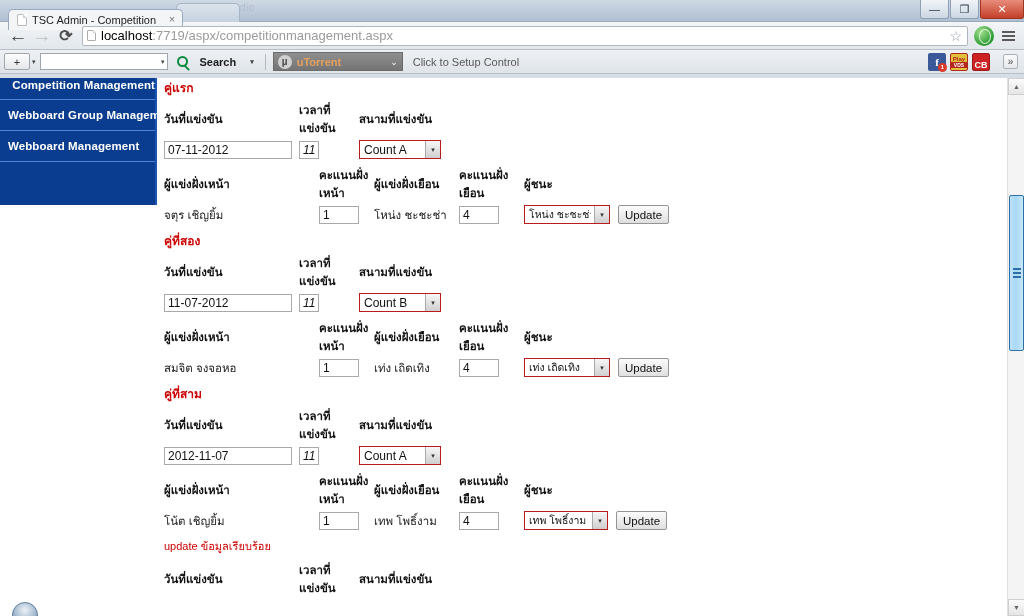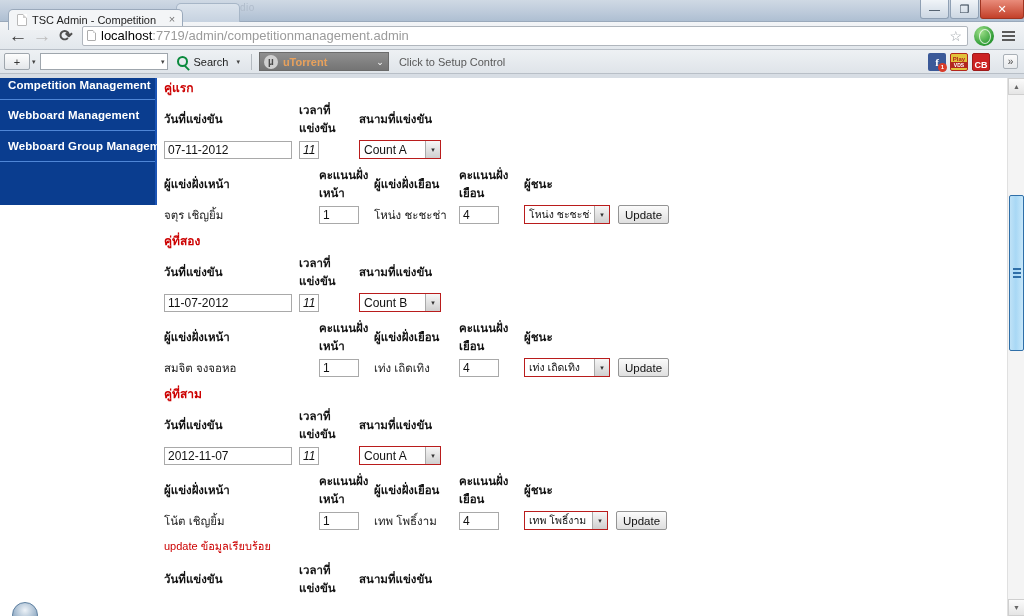--- a/index.html
+++ b/index.html
@@ -190,22 +190,22 @@
   .tbcaret { font-size: 7px; color: #444; margin: 0 4px 0 2px; }
   .tbsearchbox {
     width: 128px; height: 17px;
     background: #fff;
     border: 1px solid #9fa6ad;
     display: flex; align-items: center; justify-content: flex-end;
     padding-right: 2px; flex: none;
   }
   .tbsearchbox .c { font-size: 7px; color: #444; }
   .searchlabel {
-    display: flex; align-items: center; gap: 6px;
-    margin-left: 9px; font-size: 11px; font-weight: normal; color: #1c1c1c;
+    display: flex; align-items: center; gap: 12px;
+    margin-left: 9px; font-size: 11px; font-weight: bold; color: #1c1c1c;
     flex: none;
   }
   .magnifier {
     width: 11px; height: 11px;
     border: 2px solid #0a8a3c;
     border-radius: 50%;
     position: relative;
   }
   .magnifier:after {
     content: "";
@@ -280,21 +280,21 @@
     height: 31px;
     display: flex; align-items: center;
     padding-left: 8px;
     color: #fff;
     font-size: 11.5px;
     font-weight: bold;
     border-bottom: 1px solid #4f86d6;
     letter-spacing: .1px;
     white-space: nowrap;
   }
-  .navitem.first { border-top: 1px solid #4f86d6; }
+  .navitem.first { border-top: 1px solid #4f86d6; justify-content: flex-end; }
   .logoutwrap { padding: 18px 0 0 8px; }
   .logoutbtn {
     background: linear-gradient(to bottom,#fdfdfd,#dedede);
     border: 1px solid #8a8a8a;
     border-radius: 2px;
     font-size: 11.5px;
     color: #111;
     padding: 2px 7px;
     font-family: "Liberation Sans", sans-serif;
   }
@@ -444,21 +444,21 @@
       <div class="wbtn close">✕</div>
     </div>
   </div>
 
   <div class="navbar">
     <div class="navbtn back">←</div>
     <div class="navbtn fwd">→</div>
     <div class="navbtn reload">⟳</div>
     <div class="omnibox">
       <span class="pageicon"></span>
-      <span class="urltext"><span class="host">localhost</span><span>:7719/admin/competitionmanagement.admin</span></span>
+      <span class="urltext"><span class="host">localhost</span><span>:7719/aspx/competitionmanagement.aspx</span></span>
       <span class="star">☆</span>
     </div>
     <div class="globeicon"></div>
     <div class="menuicon">
         <i></i>
         <i></i>
         <i></i>
       </div>
   </div>
 
@@ -498,24 +498,24 @@
     <div class="tbexpand">»</div>
   </div>
 
   <div class="viewport">
 
     <div class="sidebar">
       <div class="navitem first">
         <span>Competition Management</span>
       </div>
       <div class="navitem">
+        <span>Webboard Group Management</span>
+      </div>
+      <div class="navitem">
         <span>Webboard Management</span>
-      </div>
-      <div class="navitem">
-        <span>Webboard Group Management</span>
       </div>
     </div>
 
     <div class="content">
 
       <div class="match">
         <div class="match-title">คู่แรก</div>
         <div class="rowlabels">
           <span class="c-date">วันที่แข่งขัน</span>
           <span class="c-time">เวลาที่แข่งขัน</span>

